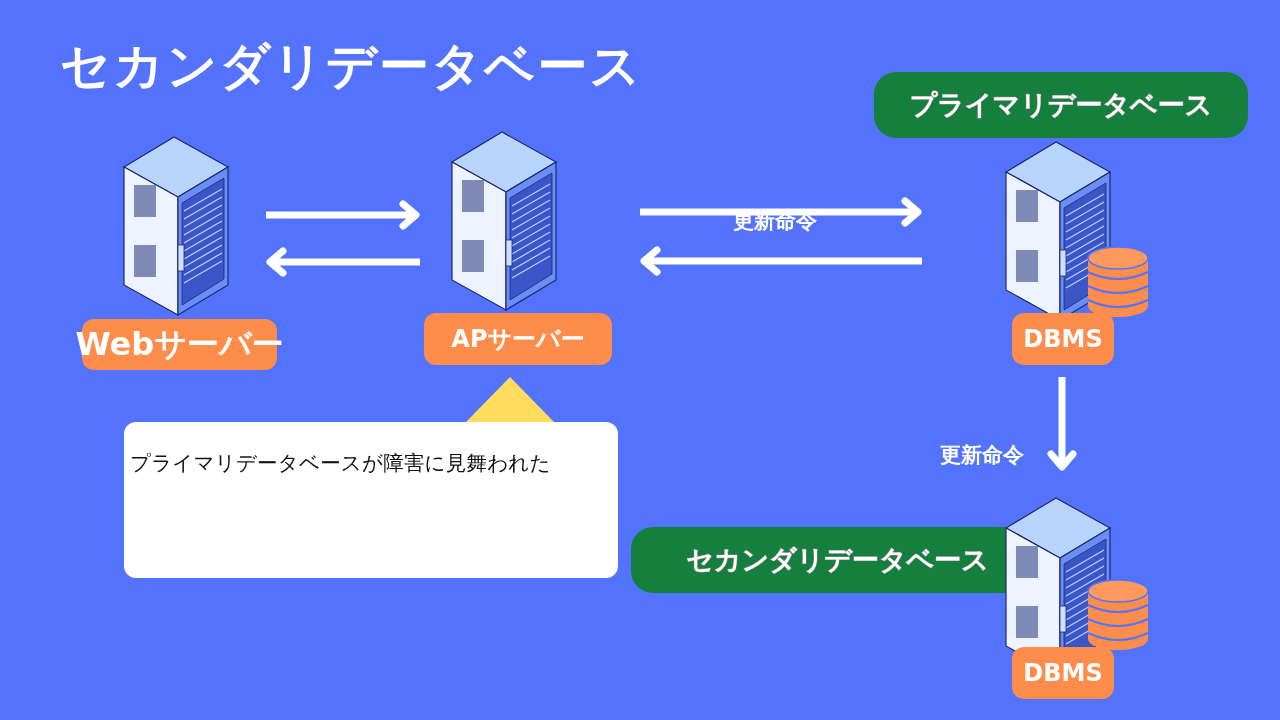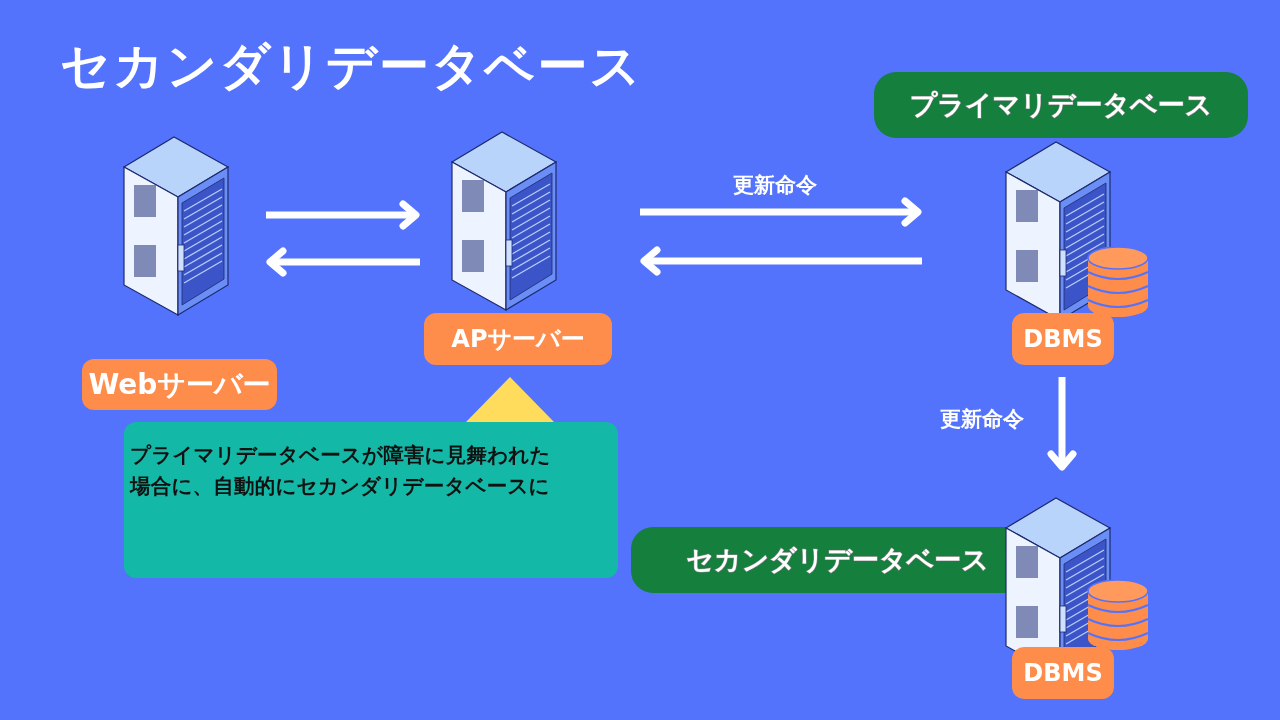--- a/index.html
+++ b/index.html
@@ -11,47 +11,47 @@
   .abs { position:absolute; }
   .title {
     left:60px; top:34px; color:#fff; font-size:50px; font-weight:bold;
     letter-spacing:2px; line-height:64px; white-space:nowrap;
   }
   .label-orange {
     background:#fe8c4a; color:#fff; font-weight:bold; border-radius:12px;
     display:flex; align-items:center; justify-content:center;
     white-space:nowrap;
   }
-  .label-web { left:82px; top:319px; width:195px; height:51px; font-size:28px;margin-top:40px; }
+  .label-web { left:82px; top:319px; width:195px; height:51px; font-size:32px; }
   .label-ap  { left:424px; top:313px; width:188px; height:52px; font-size:24px; }
   .label-dbms1 { left:1012px; top:313px; width:102px; height:52px; font-size:24px; }
   .label-dbms2 { left:1012px; top:647px; width:102px; height:52px; font-size:24px; }
 
   .label-db {
     background:#15803d; border-radius:22px; color:#fff; font-weight:bold;
     display:flex; align-items:center; justify-content:center; white-space:nowrap;
     -webkit-text-stroke:1px #8a8a8a; paint-order:stroke fill;
     text-shadow:0 0 1px #777;
   }
   .label-primary   { left:874px; top:72px;  width:374px; height:66px; font-size:27px; }
   .label-secondary { left:631px; top:527px; width:413px; height:66px; font-size:27px; }
 
-  .arrow-caption { color:#fff; font-weight:bold; font-size:21px; white-space:nowrap; }
+  .arrow-caption { color:#fff; font-weight:bold; font-size:21px; white-space:nowrap;margin-top:36px; }
   .cap-1 { left:733px; top:171px; }
   .cap-2 { left:940px; top:405px; }
 
   .note-triangle {
     left:466px; top:377px; width:0; height:0;
     border-left:44px solid transparent; border-right:44px solid transparent;
     border-bottom:45px solid #ffdc5c;
   }
   .note {
-    left:124px; top:422px; width:494px; height:156px; background:#14b8a6;
-    border-radius:12px; box-sizing:border-box; padding:18px 4px 0 6px;
-    color:#111; font-weight:bold; font-size:20.5px; line-height:31px;
+    left:124px; top:422px; width:494px; height:156px; background:#ffffff;
+    border-radius:12px; box-sizing:border-box; padding:26px 4px 0 6px;
+    color:#111; font-weight:normal; font-size:20.5px; line-height:31px;
   }
   .note-line { display:block; white-space:nowrap; letter-spacing:0.2px; }
 
   svg.icon { position:absolute; overflow:visible; }
 </style>
 </head>
 <body>
 
 <div class="abs title">セカンダリデータベース</div>
 
@@ -144,14 +144,13 @@
   <use href="#rack"></use>
 </svg>
 <svg class="icon" style="left:1088px;top:577px" width="62" height="82">
   <use href="#dbstack"></use>
 </svg>
 <div class="abs label-orange label-dbms2">DBMS</div>
 
 <div class="abs note-triangle"></div>
 <div class="abs note">
   <span class="note-line">プライマリデータベースが障害に見舞われた</span>
-  <span class="note-line">場合に、自動的にセカンダリデータベースに</span>
 </div>
 
 </body></html>

